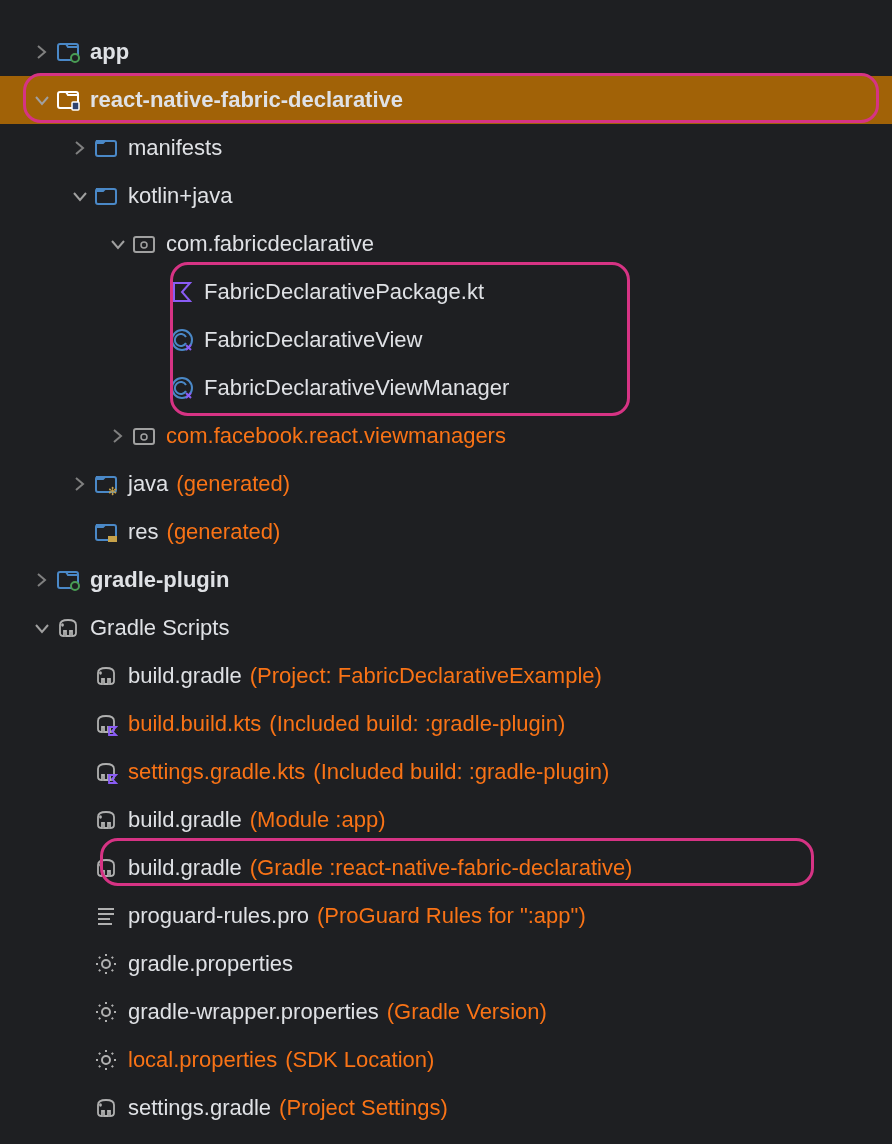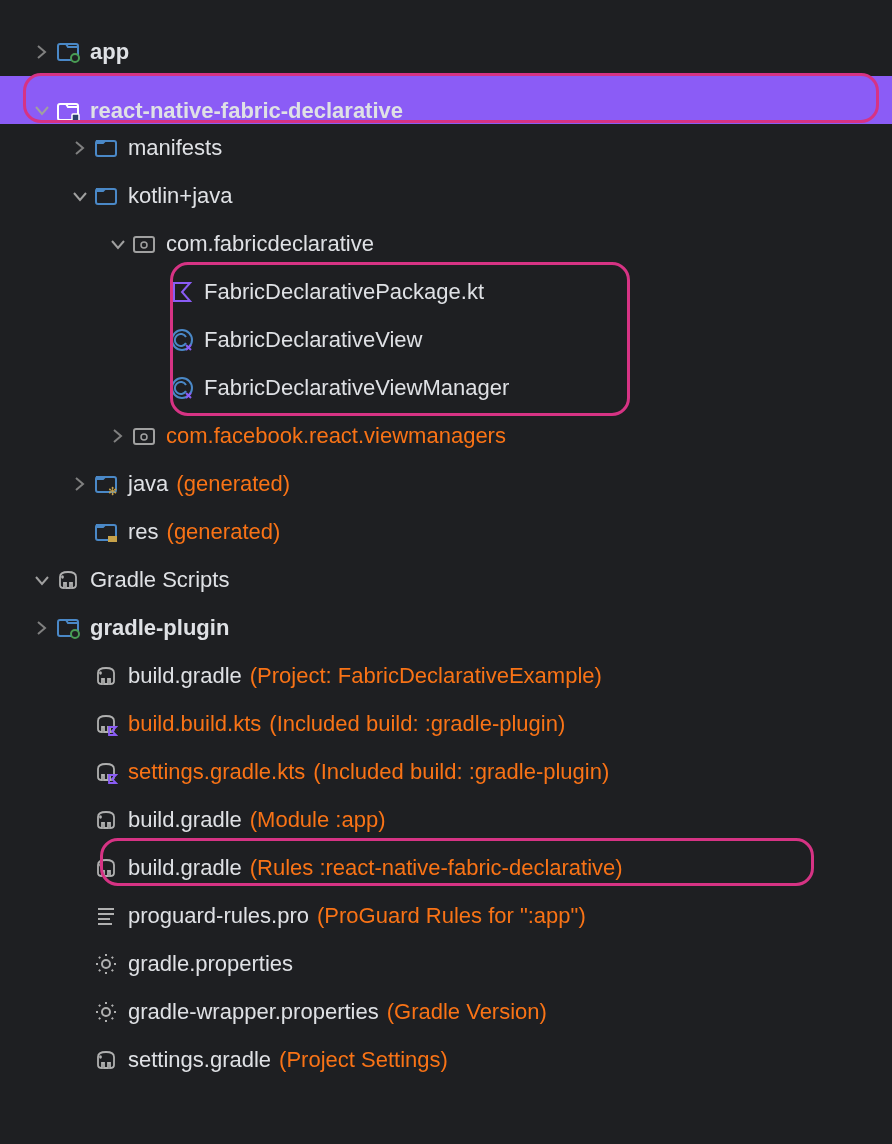--- a/index.html
+++ b/index.html
@@ -13,21 +13,21 @@
     overflow: hidden;
     padding-top: 28px;
   }
   .tree-row {
     display: flex;
     align-items: center;
     height: 48px;
     position: relative;
     white-space: nowrap;
   }
-  .tree-row.selected { background: #8b5cf6; align-items: flex-end; }
+  .tree-row.selected { background: #a16207; }
   .chevron {
     width: 28px; height: 28px;
     display: inline-flex; align-items: center; justify-content: center;
     flex-shrink: 0;
   }
   .chevron svg { width: 14px; height: 14px; }
   .chevron-spacer { width: 28px; flex-shrink: 0; }
   .icon {
     width: 24px; height: 24px;
     display: inline-flex; align-items: center; justify-content: center;
@@ -262,44 +262,44 @@
         </svg>
       </span>
   <span class="label">res</span>
   <span class="hint">(generated)</span>
 </div>
 
 <div class="tree-row">
   <span class="indent" style="width:28px"></span>
   <span class="chevron">
         <svg>
+          <use href="#chev-right"></use>
+        </svg>
+      </span>
+  <span class="icon">
+        <svg>
+          <use href="#module"></use>
+        </svg>
+      </span>
+  <span class="label bold">gradle-plugin</span>
+</div>
+
+<div class="tree-row">
+  <span class="indent" style="width:28px"></span>
+  <span class="chevron">
+        <svg>
           <use href="#chev-down"></use>
         </svg>
       </span>
   <span class="icon">
         <svg>
           <use href="#elephant"></use>
         </svg>
       </span>
   <span class="label">Gradle Scripts</span>
-</div>
-
-<div class="tree-row">
-  <span class="indent" style="width:28px"></span>
-  <span class="chevron">
-        <svg>
-          <use href="#chev-right"></use>
-        </svg>
-      </span>
-  <span class="icon">
-        <svg>
-          <use href="#module"></use>
-        </svg>
-      </span>
-  <span class="label bold">gradle-plugin</span>
 </div>
 
 <div class="tree-row">
   <span class="indent" style="width:66px"></span>
   <span class="chevron-spacer"></span>
   <span class="icon">
         <svg>
           <use href="#elephant"></use>
         </svg>
       </span>
@@ -345,21 +345,21 @@
 
 <div class="tree-row">
   <span class="indent" style="width:66px"></span>
   <span class="chevron-spacer"></span>
   <span class="icon">
         <svg>
           <use href="#elephant"></use>
         </svg>
       </span>
   <span class="label">build.gradle</span>
-  <span class="hint">(Rules :react-native-fabric-declarative)</span>
+  <span class="hint">(Gradle :react-native-fabric-declarative)</span>
 </div>
 
 <div class="tree-row">
   <span class="indent" style="width:66px"></span>
   <span class="chevron-spacer"></span>
   <span class="icon">
         <svg>
           <use href="#lines"></use>
         </svg>
       </span>
@@ -383,20 +383,31 @@
   <span class="chevron-spacer"></span>
   <span class="icon">
         <svg>
           <use href="#gear"></use>
         </svg>
       </span>
   <span class="label">gradle-wrapper.properties</span>
   <span class="hint">(Gradle Version)</span>
 </div>
 
+<div class="tree-row">
+  <span class="indent" style="width:66px"></span>
+  <span class="chevron-spacer"></span>
+  <span class="icon">
+        <svg>
+          <use href="#gear"></use>
+        </svg>
+      </span>
+  <span class="label orange">local.properties</span>
+  <span class="hint">(SDK Location)</span>
+</div>
 
 <div class="tree-row">
   <span class="indent" style="width:66px"></span>
   <span class="chevron-spacer"></span>
   <span class="icon">
         <svg>
           <use href="#elephant"></use>
         </svg>
       </span>
   <span class="label">settings.gradle</span>

